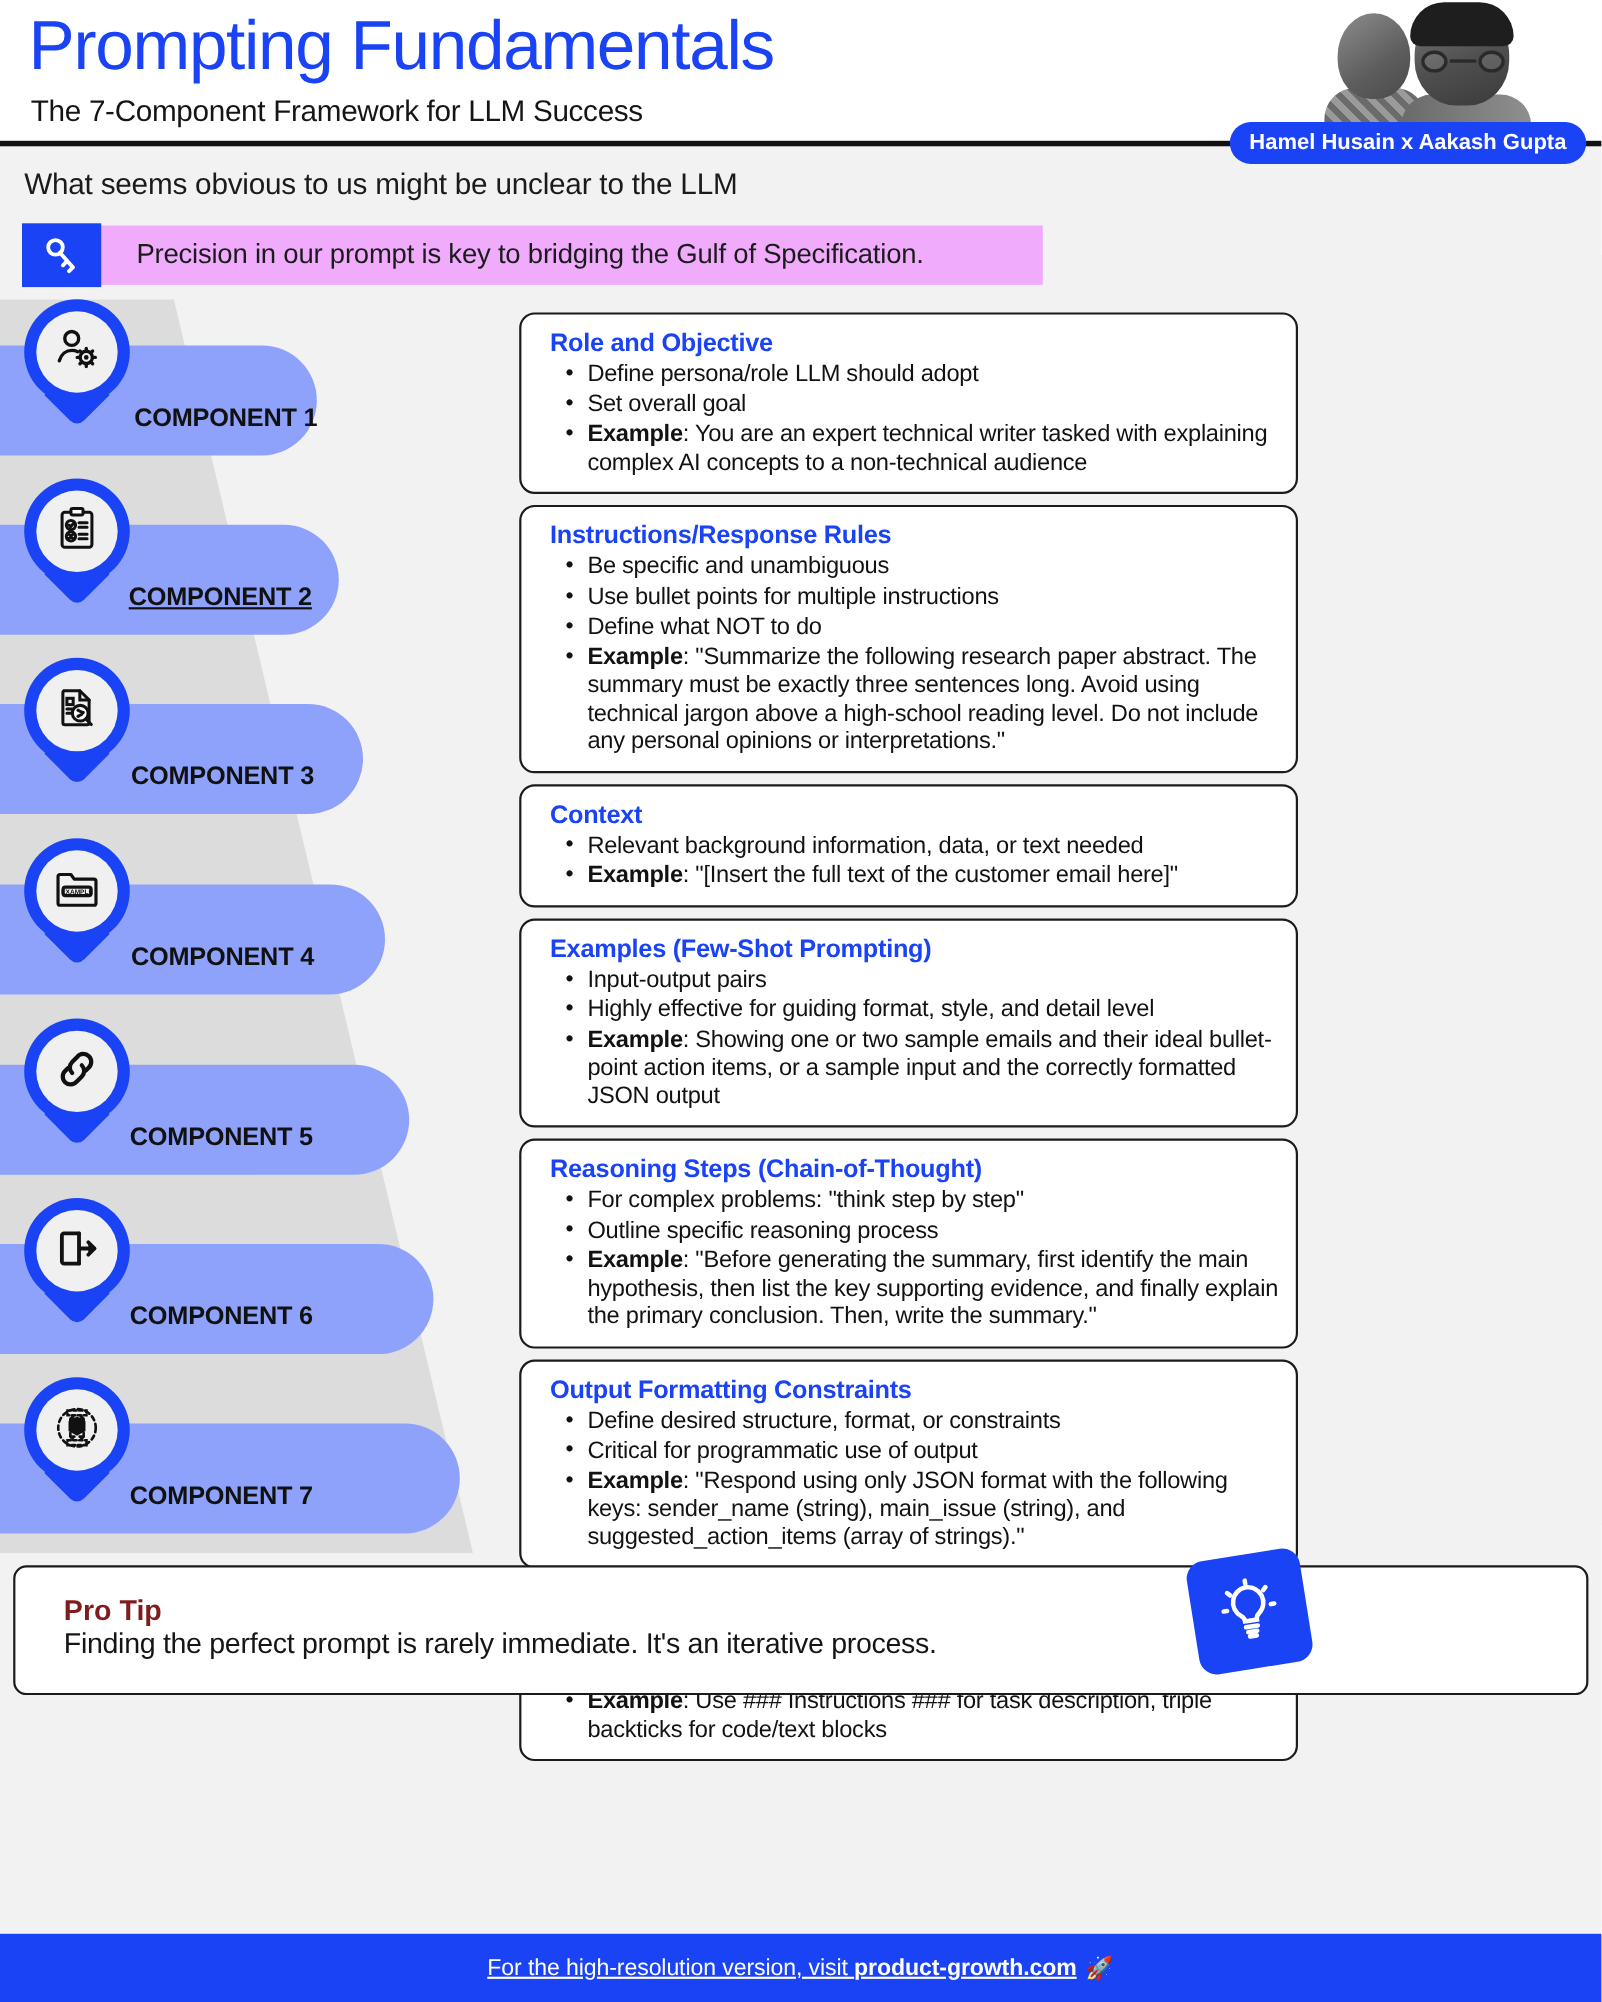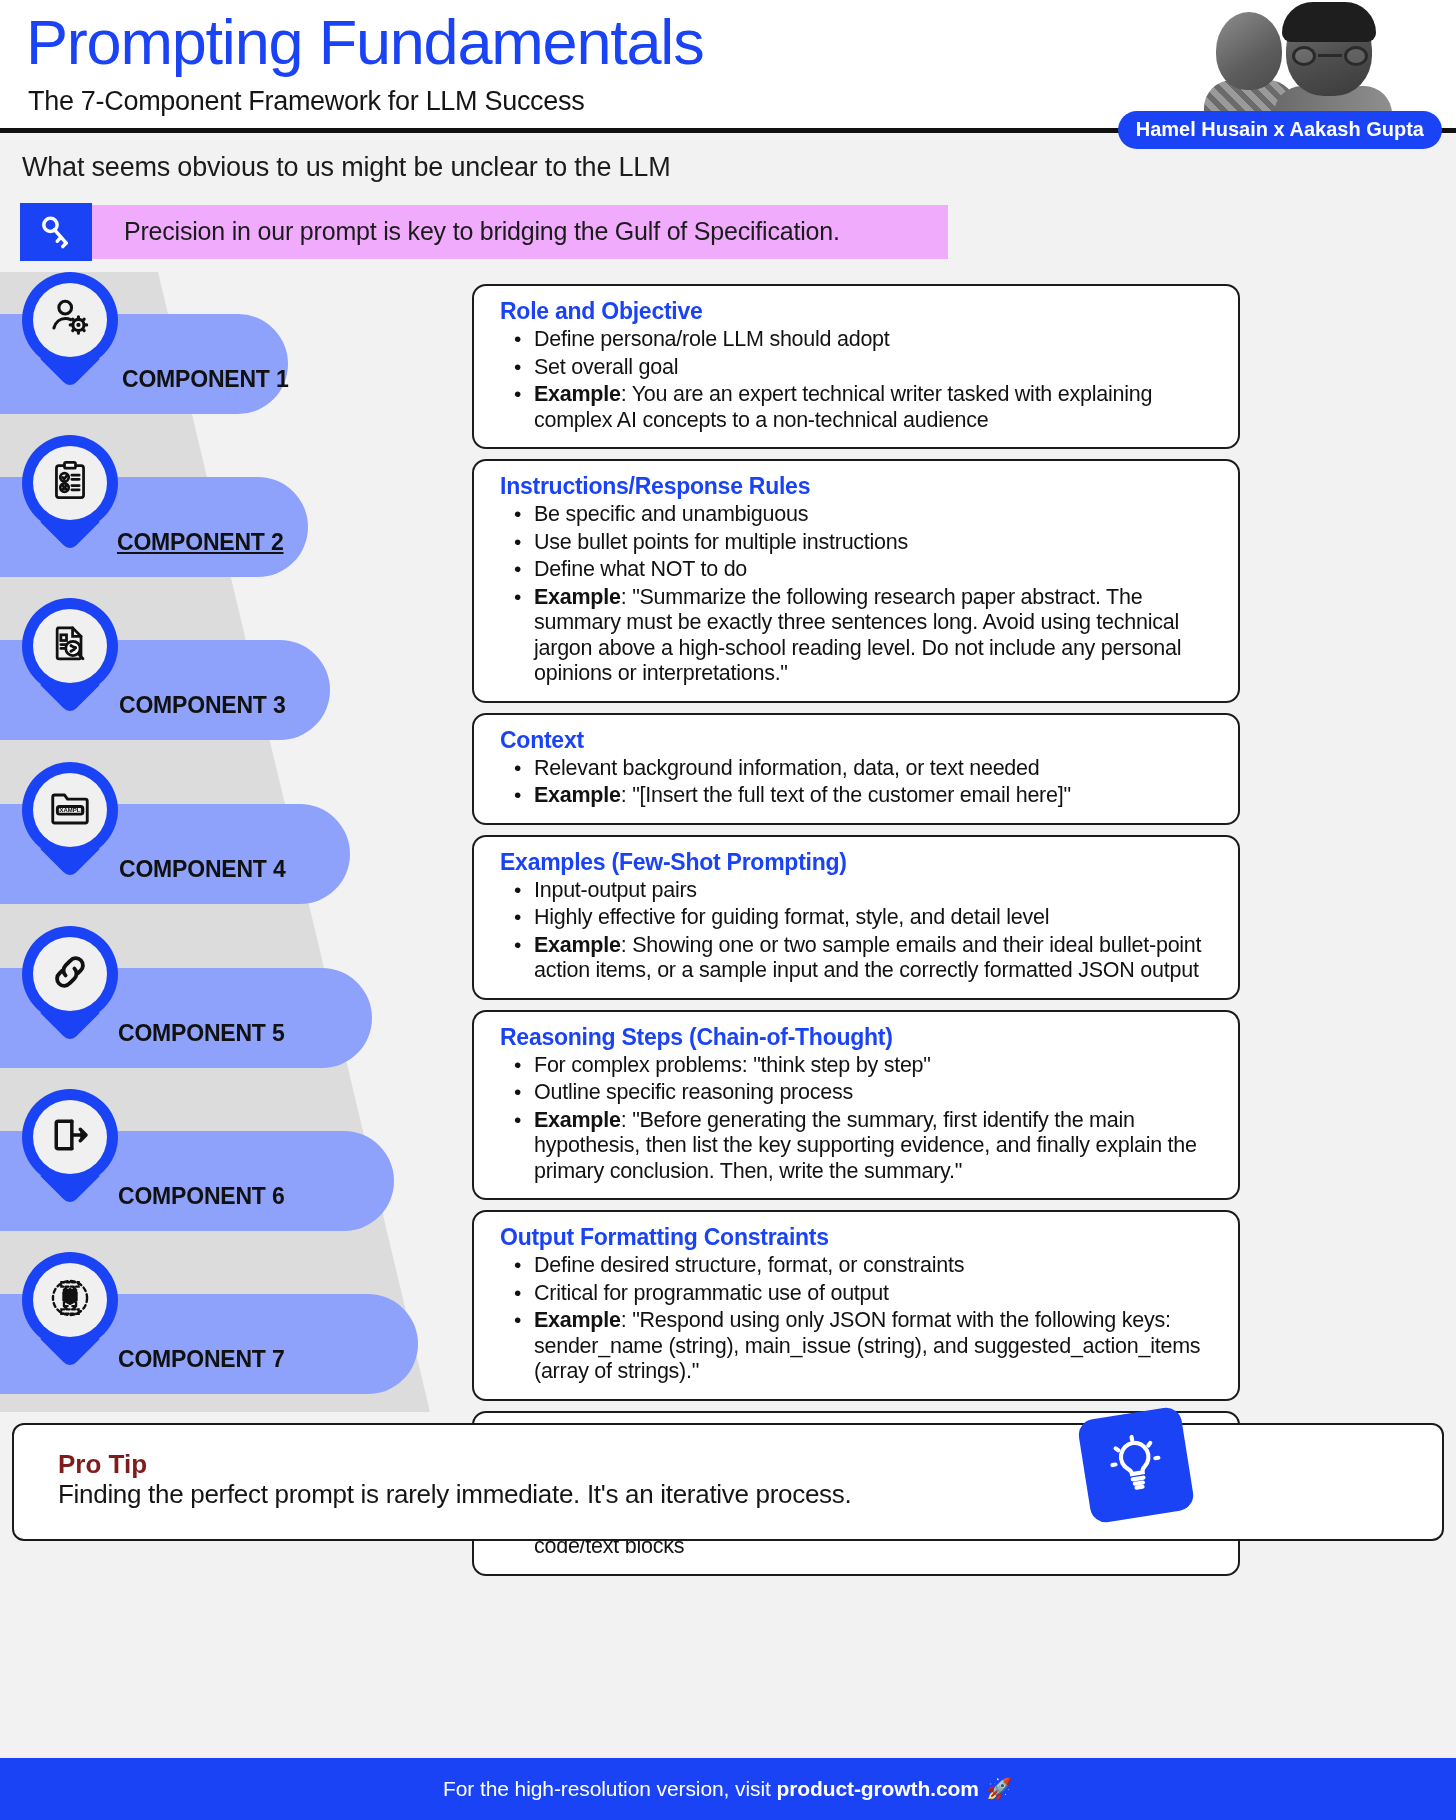--- a/index.html
+++ b/index.html
@@ -145,21 +145,21 @@
   .rail-label {
     position: absolute; top: 52px;
     font-size: 23px; font-weight: 700; color: #111111;
     letter-spacing: -0.2px; white-space: nowrap;
   }
 
   
   #cards { position: absolute; left: 472px; top: 284px; width: 770px; }
   .card {
     position: relative;
-    width: 768px;
+    width: 708px;
     background: #ffffff;
     border: 2.5px solid #1b1b1b;
     border-radius: 14px;
     padding: 12px 14px 14px 26px;
     margin-bottom: 10px;
   }
   .card-title {
     font-size: 23px; font-weight: 700; color: #1a43f5;
     letter-spacing: -0.25px; margin-bottom: 1px;
   }
@@ -204,21 +204,21 @@
 
   
   #footer {
     position: absolute; left: 0; bottom: 0;
     width: 1456px; height: 62px;
     background: #1a43f5;
     display: flex; align-items: center; justify-content: center;
     gap: 8px;
   }
   #footer-text {
-    color: #ffffff; font-size: 21px; letter-spacing: -0.1px;
+    color: #ffffff; font-size: 21px; letter-spacing: -0.1px; text-decoration: underline;
   }
   #footer-text b { font-weight: 700; }
   #rocket { font-size: 21px; }
 </style>
 </head>
 <body>
 
 <div id="page">
 
   <div id="header">

